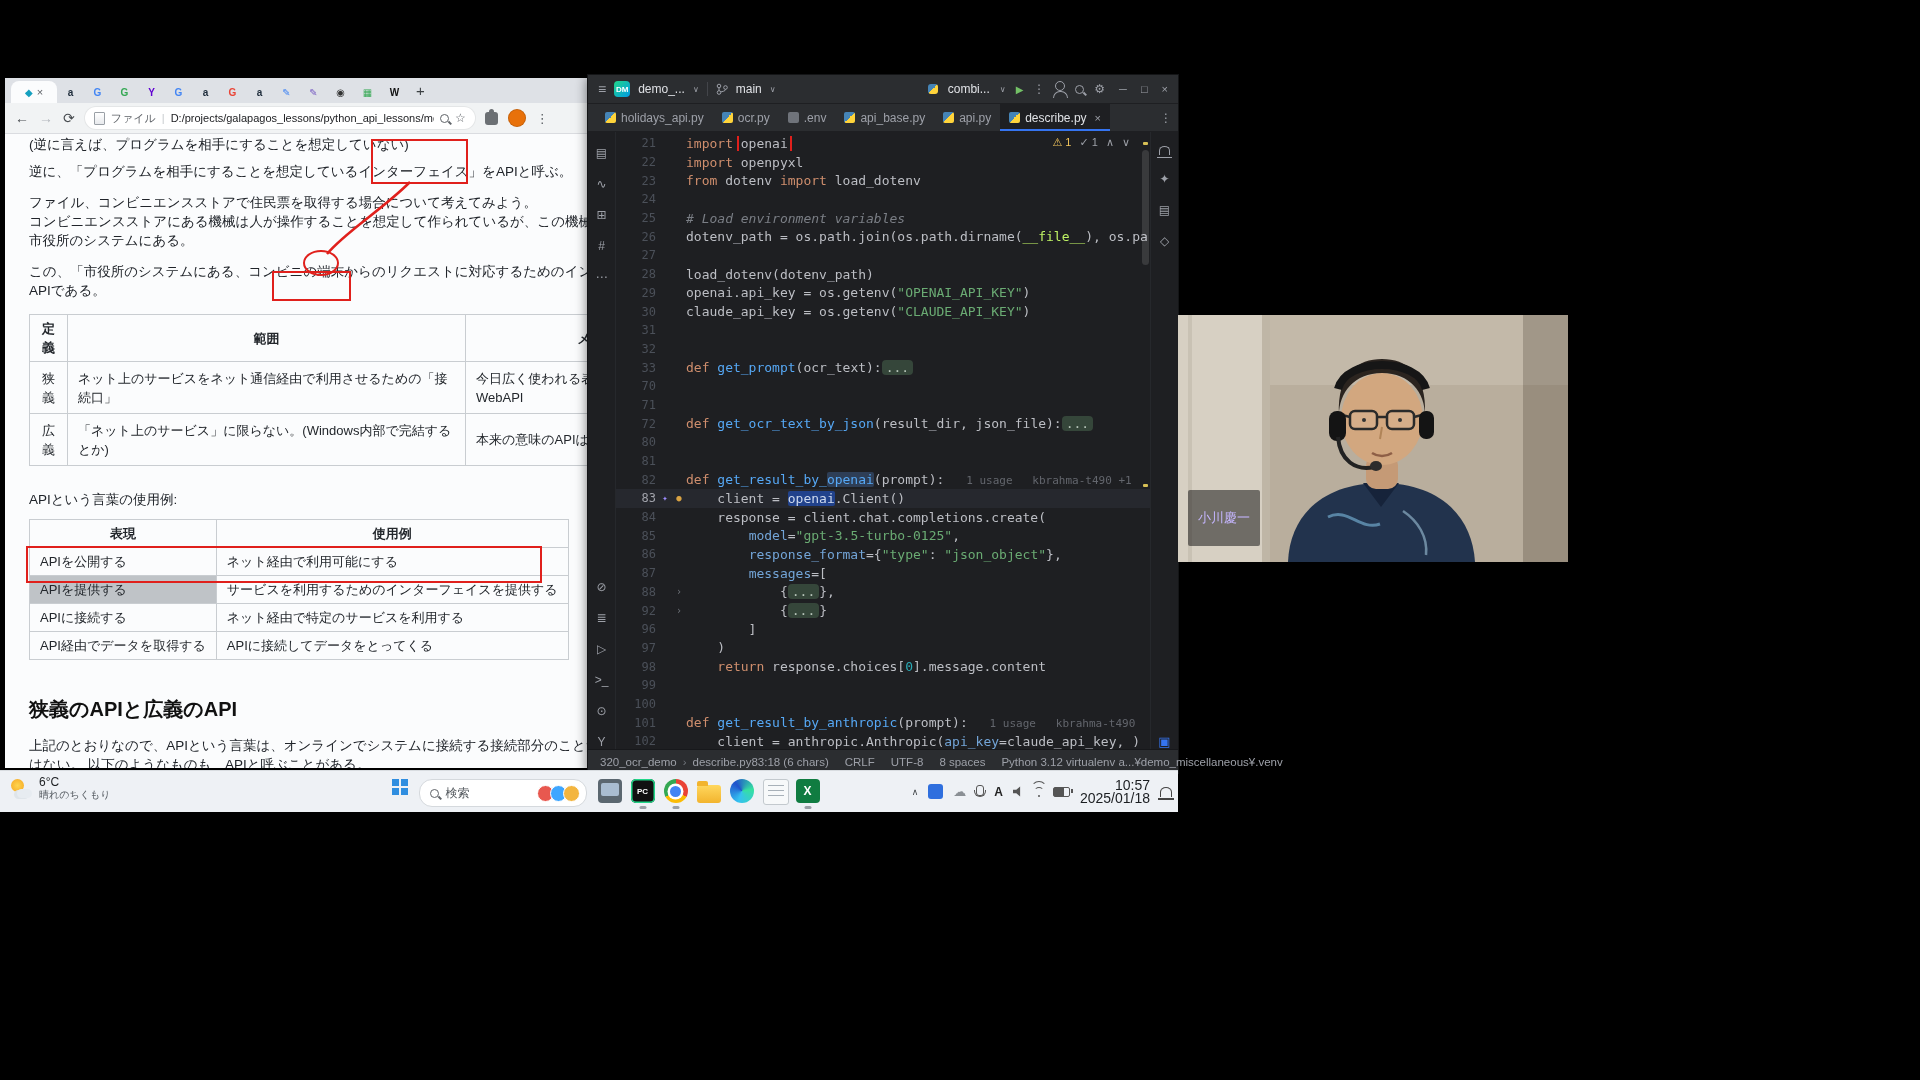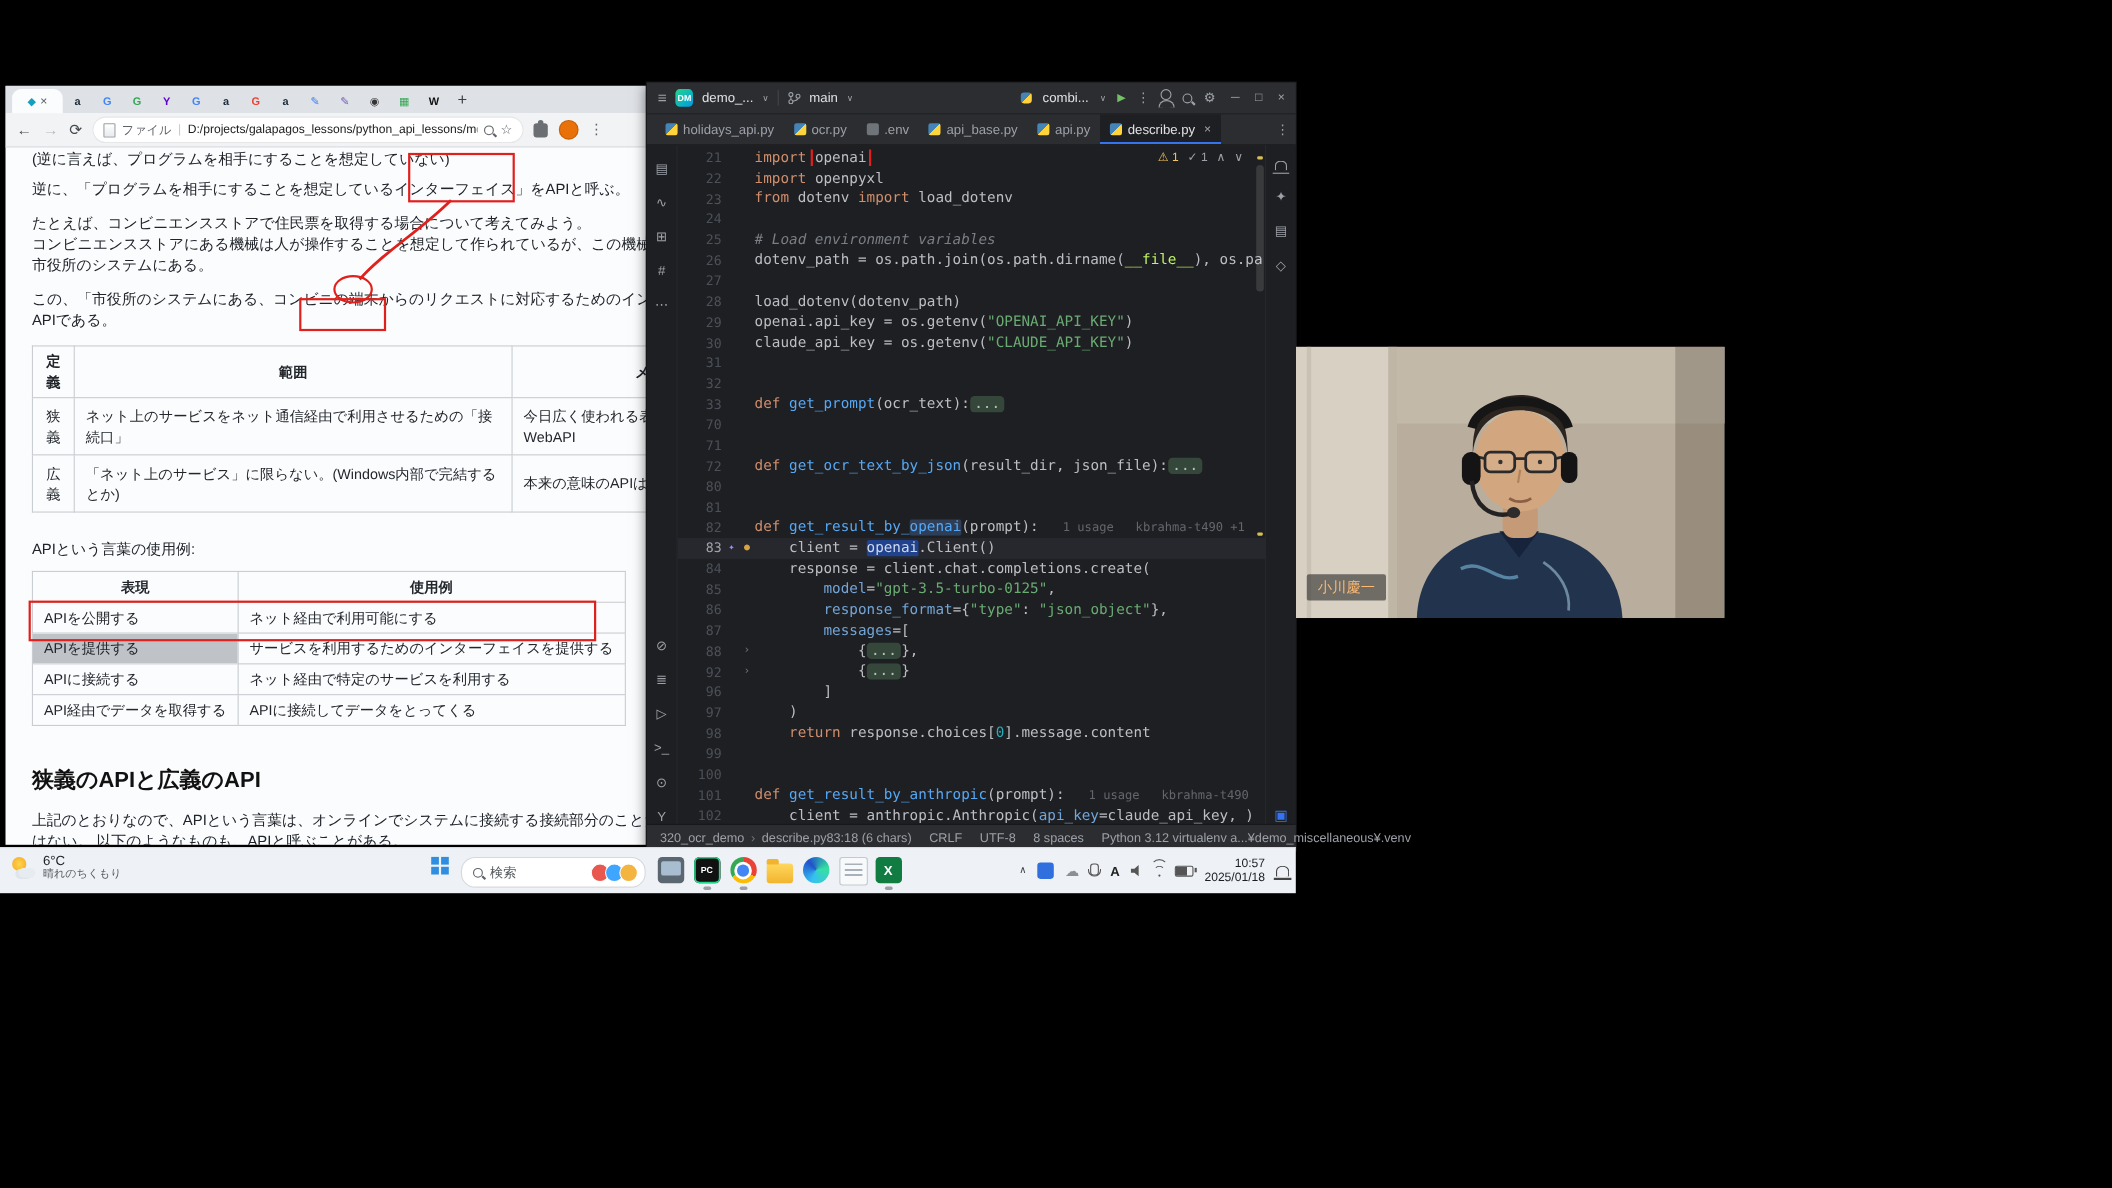--- a/index.html
+++ b/index.html
@@ -176,29 +176,29 @@
                 clip-path:polygon(0 35%,28% 35%,60% 8%,60% 92%,28% 65%,0 65%)}
   .icon-wifi{width:14px;height:10px;position:relative}
   .icon-wifi i{position:absolute;left:50%;bottom:0;transform:translateX(-50%);border:1.5px solid #555;
                border-color:#555 transparent transparent transparent;border-radius:50%}
   .icon-wifi i:nth-child(1){width:14px;height:14px}
   .icon-wifi i:nth-child(2){width:8px;height:8px}
   .icon-wifi i:nth-child(3){width:2px;height:2px;background:#555;border:none;border-radius:50%}
   .icon-batt{width:15px;height:8px;border:1.5px solid #555;border-radius:2px;position:relative;
              background:linear-gradient(90deg,#555 0 70%,transparent 70%)}
   .icon-batt::after{content:'';position:absolute;right:-4px;top:1.5px;width:2px;height:4px;background:#555}
-  .clock{text-align:right;font-size:11px;line-height:13px;color:#1b1e21}
+  .clock{text-align:right;font-size:14px;line-height:13px;color:#1b1e21}
   .bell-dark{width:10px;height:9px;border:1.5px solid #444;border-bottom:none;border-radius:50% 50% 0 0;position:relative}
   .bell-dark::after{content:'';position:absolute;bottom:-3px;left:-3px;right:-3px;height:1.5px;background:#444}
 
   
   #cam{position:absolute;left:1178px;top:315px;width:390px;height:247px;z-index:4;overflow:hidden;
        box-shadow:inset 0 0 60px rgba(0,0,0,.35)}
-  .cam-name{position:absolute;left:10px;bottom:16px;color:#fdba74;font-size:13px;
-            background:rgba(25,25,25,.55);padding:3px 10px;border-radius:2px}
+  .cam-name{position:absolute;left:10px;bottom:16px;color:#c4b5fd;font-size:13px;
+            background:rgba(25,25,25,.55);padding:19px 10px;border-radius:2px}
 </style>
 </head>
 <body>
 
 <div id="browser">
   <div class="tabstrip">
     <div id="btabs">
         <div class="btab active">
           <span class="bfav" style="color: rgb(21, 160, 191);">◆</span>
           <span class="btab-close">×</span>
@@ -258,21 +258,21 @@
       <span class="star">☆</span>
     </div>
     <span class="puzzle"></span>
     <span class="avatar"></span>
     <span class="kebab">⋮</span>
   </div>
   <div class="doc">
     <div class="docline mb8">(逆に言えば、プログラムを相手にすることを想定していない)</div>
     <div class="docline mb12">逆に、「プログラムを相手にすることを想定しているインターフェイス」をAPIと呼ぶ。</div>
     <div id="p3" class="mb12">
-        <div class="docline">たとえば、コンビニエンスストアで住民票を取得する場合について考えてみよう。</div>
+        <div class="docline">ファイル、コンビニエンスストアで住民票を取得する場合について考えてみよう。</div>
         <div class="docline">コンビニエンスストアにある機械は人が操作することを想定して作られているが、この機械は、市役所</div>
         <div class="docline">市役所のシステムにある。</div>
       </div>
     <div id="p4" class="mb14">
         <div class="docline">この、「市役所のシステムにある、コンビニの端末からのリクエストに対応するためのインターフェ</div>
         <div class="docline">APIである。</div>
       </div>
     <div id="t1wrap" class="mb16 t1">
         <table>
           <colgroup>

